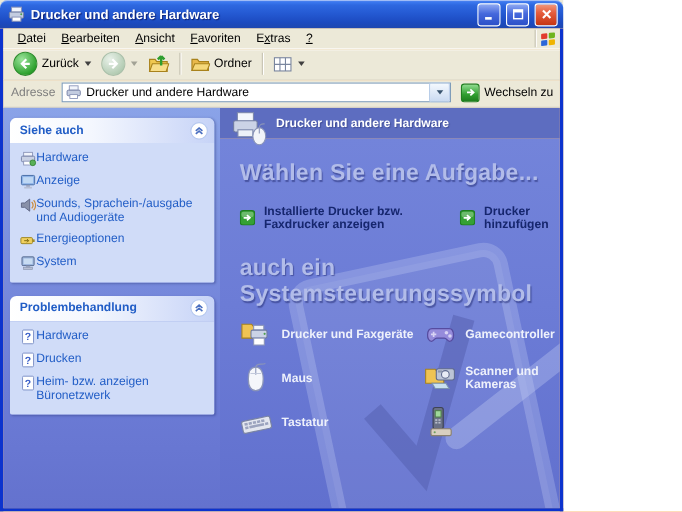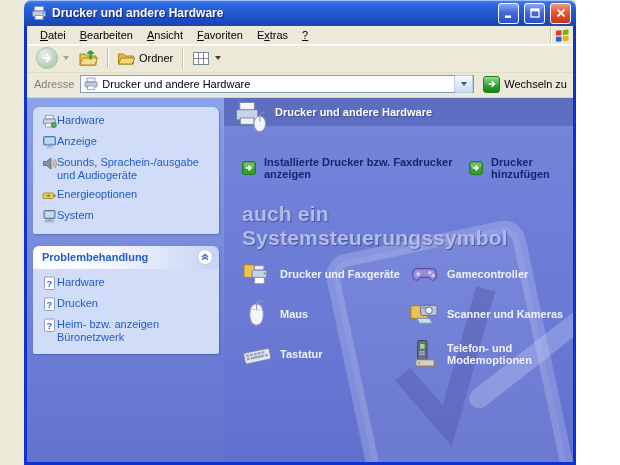--- a/index.html
+++ b/index.html
@@ -1,17 +1,17 @@
 <!DOCTYPE html>
 <html><head>
 <meta charset="utf-8">
 <style>
   html,body{margin:0;padding:0;width:620px;height:465px;overflow:hidden;
     font-family:"Liberation Sans",sans-serif;font-size:11px;-webkit-font-smoothing:antialiased;}
-  .window{width:552px;height:465px;display:flex;flex-direction:column;background:#ECE9D8;padding-left:24px;}
+  .window{width:512px;height:465px;display:flex;flex-direction:column;background:#ECE9D8;}
 
   
   .titlebar{height:26px;flex:0 0 auto;display:flex;align-items:center;gap:5px;
     padding:0 5px 0 7px;border-radius:7px 7px 0 0;
     background:linear-gradient(180deg,#5A8BEF 0%,#3A77EE 8%,#2E68E0 18%,#2459D2 48%,#1C4AC0 78%,#1E46AE 100%);
     box-shadow:inset 0 1px 0 rgba(255,255,255,.45);}
   .title-icon{width:16px;height:16px;flex:0 0 auto;}
   .title-text{color:#fff;font-weight:bold;font-size:12px;flex:1;
     text-shadow:1px 1px 1px rgba(0,0,60,.6);white-space:nowrap;overflow:hidden;}
   .winbtn{width:21px;height:21px;border-radius:3px;border:1px solid #fff;box-sizing:border-box;
@@ -138,20 +138,29 @@
               <rect x="8.4" y="2" width="6" height="5.4" rx="1" fill="#6FB41E"></rect>
               <rect x="1" y="8.6" width="6" height="5.4" rx="1" fill="#2C67D8"></rect>
               <rect x="8.4" y="8.6" width="6" height="5.4" rx="1" fill="#F0B400"></rect>
             </g>
           </svg>
       </span>
     </div>
 
     <div class="toolbar">
       <span class="tbtn">
+        <span class="circle back">
+          <svg viewBox="0 0 20 20" width="18" height="18">
+              <path d="M11 5.5 L6.5 10 L11 14.5 M6.5 10 H14.5" stroke="#fff" stroke-width="2.2" fill="none"></path>
+            </svg>
+        </span>
+        <span class="tlabel">Zurück</span>
+        <span class="caret"></span>
+      </span>
+      <span class="tbtn">
         <span class="circle fwd">
           <svg viewBox="0 0 20 20" width="18" height="18">
               <path d="M9 5.5 L13.5 10 L9 14.5 M5.5 10 H13.5" stroke="#fff" stroke-width="2.2" fill="none"></path>
             </svg>
         </span>
         <span class="caret dis"></span>
       </span>
       <span class="tbtn">
         <span style="width:20px;height:20px;display:flex;">
           <svg viewBox="0 0 20 20" width="20" height="20">
@@ -208,20 +217,28 @@
         </span>
         <span class="go-label">Wechseln zu</span>
       </span>
     </div>
 
     <div class="content">
 
       <div class="sidebar">
 
         <div class="panel">
+          <div class="panel-head">
+            <span class="panel-title">Siehe auch</span>
+            <span class="chev">
+              <svg viewBox="0 0 10 10" width="10" height="10">
+                  <path d="M2 5 L5 2.4 L8 5 M2 7.8 L5 5.2 L8 7.8" stroke="#4A6FC0" stroke-width="1.5" fill="none"></path>
+                </svg>
+            </span>
+          </div>
           <div class="panel-body">
             <span class="p-link">
               <span class="ic">
                 <svg viewBox="0 0 15 15" width="15" height="15">
                     <rect x="3.5" y="1.5" width="8" height="3.5" fill="#F0F3FA" stroke="#8A94B8" stroke-width=".8"></rect>
                     <rect x="1.5" y="5" width="12" height="5" rx="1" fill="#C9D1E4" stroke="#6F7BA0" stroke-width=".8"></rect>
                     <rect x="3.5" y="9.5" width="8" height="3.5" fill="#fff" stroke="#8A94B8" stroke-width=".8"></rect>
                     <circle cx="11.8" cy="11" r="2.6" fill="#58B058" stroke="#2E7E2E" stroke-width=".7"></circle>
                   </svg>
               </span>
@@ -332,20 +349,21 @@
           <span class="wm">
             <svg viewBox="0 0 300 340" width="300" height="340">
               <g transform="rotate(-12 150 190)">
                 <rect x="55" y="55" width="190" height="262" rx="16" fill="rgba(255,255,255,0.07)" stroke="rgba(216,224,250,0.24)" stroke-width="13"></rect>
                 <path d="M103 178 L136 238 L202 112" fill="none" stroke="rgba(86,97,176,0.55)" stroke-width="20"></path>
               </g>
               <rect x="150" y="150" width="195" height="20" rx="10" fill="rgba(208,218,250,0.30)" transform="rotate(-38 245 160)"></rect>
             </svg>
           </span>
 
+          <div class="bigheading">Wählen Sie eine Aufgabe...</div>
 
           <div class="tasks">
             <span class="task">
               <span class="arrow-ic">
                 <svg viewBox="0 0 14 14" width="14" height="14">
                     <rect x=".5" y=".5" width="13" height="13" rx="2.5" fill="#35A135" stroke="#1E7E1E"></rect>
                     <rect x="1.5" y="1.5" width="11" height="5" rx="2" fill="rgba(255,255,255,.28)"></rect>
                     <path d="M3.5 7 H8.5 M6.5 4.6 L9.2 7 L6.5 9.4" stroke="#fff" stroke-width="1.5" fill="none"></path>
                   </svg>
               </span>
@@ -440,20 +458,19 @@
                     <g fill="#B9BECC">
                       <rect x="11" y="13.5" width="2" height="1.6"></rect>
                       <rect x="14" y="13.5" width="2" height="1.6"></rect>
                       <rect x="11" y="16" width="2" height="1.6"></rect>
                       <rect x="14" y="16" width="2" height="1.6"></rect>
                     </g>
                     <rect x="7" y="22.5" width="19" height="6.5" rx="1.5" fill="#D9CFC0" stroke="#8A8070" stroke-width="1.1"></rect>
                     <circle cx="10.5" cy="25.8" r="1" fill="#6E9E5E"></circle>
                   </svg>
               </span>
-              <span>Telefon- und Modemoptionen</span>
             </span>
           </div>
         </div>
       </div>
     </div>
   </div>
 </div>
 
 </body></html>

